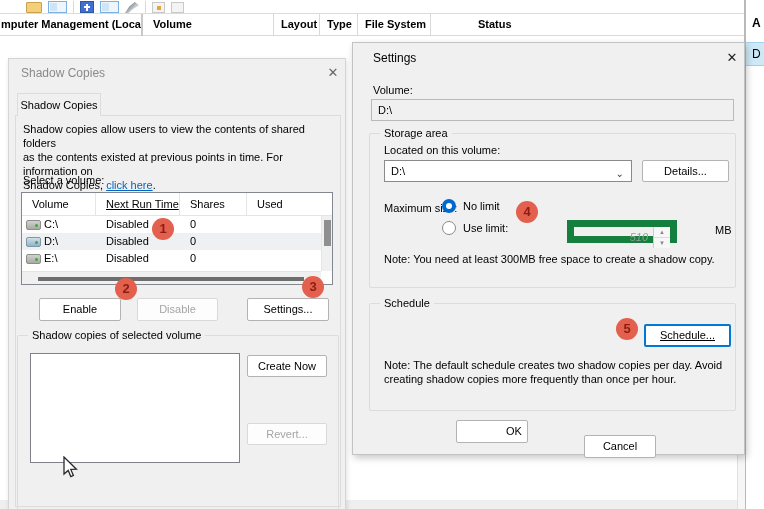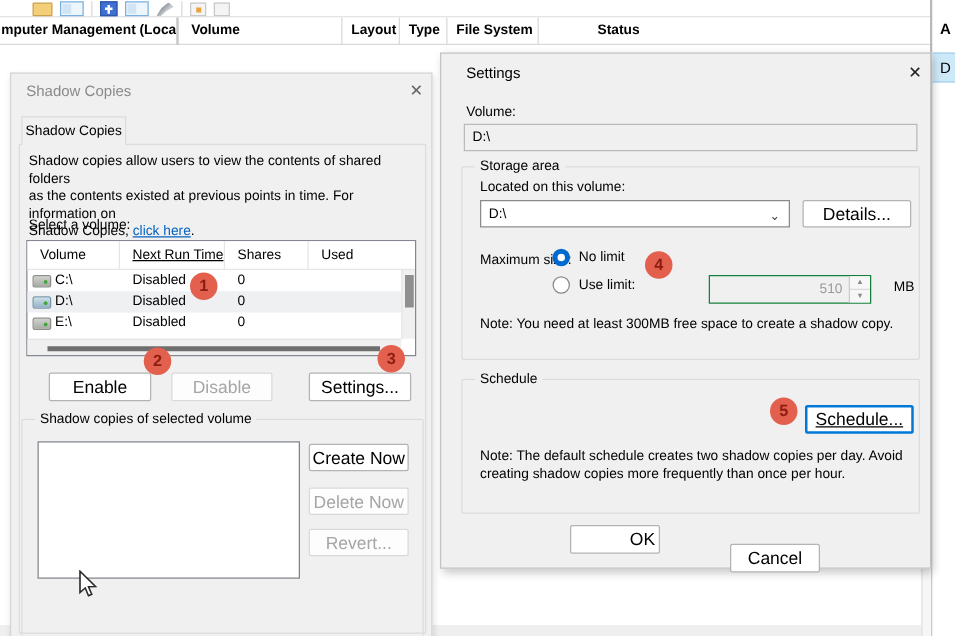--- a/index.html
+++ b/index.html
@@ -100,21 +100,21 @@
     background:#41a53c; border-radius:50%; }
   .disk-icon.blue { background:linear-gradient(#cfe0ea,#93b3c6); border-color:#7b98ab; }
   .vt-vscroll { position:absolute; right:0; top:23px; width:11px; height:55px;
     background:#f0f0f0; border-left:1px solid #e5e5e5; }
   .vt-vthumb { position:absolute; left:2px; top:4px; width:7px; height:26px; background:#8f8f8f; }
   .vt-hscroll { position:absolute; left:0; bottom:0; width:299px; height:13px;
     background:#f0f0f0; border-top:1px solid #e5e5e5; }
   .vt-hthumb { position:absolute; left:16px; bottom:3px; width:266px; height:4px; background:#6e6e6e; }
 
   .btn { position:absolute; background:#fff; border:1px solid #b3b3b3; border-radius:2px;
-    text-align:center; font-size:14px; font-family:"Liberation Sans",sans-serif; cursor:default; }
+    text-align:center; font-size:11px; font-family:"Liberation Sans",sans-serif; cursor:default; }
   .btn.disabled { color:#a5a5a5; border-color:#d9d9d9; background:#fdfdfd; }
   .btn-enable   { left:30px;  top:239px; width:82px; height:23px; line-height:21px; }
   .btn-disable  { left:128px; top:239px; width:81px; height:23px; line-height:21px; }
   .btn-settings { left:238px; top:239px; width:82px; height:23px; line-height:21px; }
 
   .group { position:absolute; border:1px solid #dcdcdc; border-radius:2px; }
   .group-label { position:absolute; top:-7px; left:10px; background:#f0f0f0; padding:0 4px; white-space:nowrap; }
   .shadow-group { left:8px; top:276px; width:322px; height:176px; }
   .copies-list { position:absolute; left:12px; top:17px; width:210px; height:110px;
     background:#fff; border:1px solid #7f8389; }
@@ -138,22 +138,22 @@
     background:#fff; border:1px solid #8a8a8a; line-height:20px; padding-left:6px; }
   .combo-chevron { position:absolute; right:7px; top:3px; color:#404040; font-size:10px; }
   .btn-details { left:272px; top:26px; width:87px; height:22px; line-height:20px; }
 
   .maxsize-label { position:absolute; left:14px; top:68px; }
   .radio-row { position:absolute; display:flex; align-items:center; gap:7px; }
   .rr-nolimit { left:72px; top:65px; }
   .rr-uselimit { left:72px; top:87px; }
   .radio { width:14px; height:14px; border-radius:50%; background:#fff; border:1px solid #8a8a8a; flex:0 0 auto; }
   .radio.checked { border:4px solid #0069cf; }
-  .spinner { position:absolute; left:197px; top:86px; width:130px; height:23px;
-    background:#f0f0f0; border:1px solid #15803d; }
+  .spinner { position:absolute; left:197px; top:86px; width:110px; height:23px;
+    background:#f0f0f0; border:7px solid #15803d;font-style:italic; }
   .spin-value { position:absolute; right:22px; top:0; line-height:21px; color:#9a9a9a; }
   .spin-btns { position:absolute; right:0; top:0; width:17px; height:21px; border-left:1px solid #cccccc;
     display:flex; flex-direction:column; }
   .spin-up, .spin-down { flex:1; font-size:6px; line-height:10px; text-align:center; color:#8a8a8a; background:#f7f7f7; }
   .spin-up { border-bottom:1px solid #dcdcdc; }
   .mb-label { position:absolute; left:345px; top:90px; }
   .note1 { position:absolute; left:14px; top:118px; width:344px; line-height:14px; }
 
   .schedule-group { left:16px; top:260px; width:367px; height:108px; }
   .btn-schedule { left:274px; top:20px; width:87px; height:23px; line-height:19px;
@@ -269,21 +269,20 @@
   </div>
 
   <div class="btn btn-enable">Enable</div>
   <div class="btn btn-disable disabled">Disable</div>
   <div class="btn btn-settings">Settings...</div>
 
   <div class="group shadow-group">
     <div class="group-label">Shadow copies of selected volume</div>
     <div class="copies-list"></div>
     <div class="btn btn-create">Create Now</div>
-    <div class="btn btn-delete disabled">Delete Now</div>
     <div class="btn btn-revert disabled">Revert...</div>
   </div>
 </div>
 
 <div class="dialog settings-dlg">
   <div class="dlg-title">Settings</div>
   <div class="dlg-close">✕</div>
 
   <div class="volume-label">Volume:</div>
   <div class="volume-field">D:\</div>

